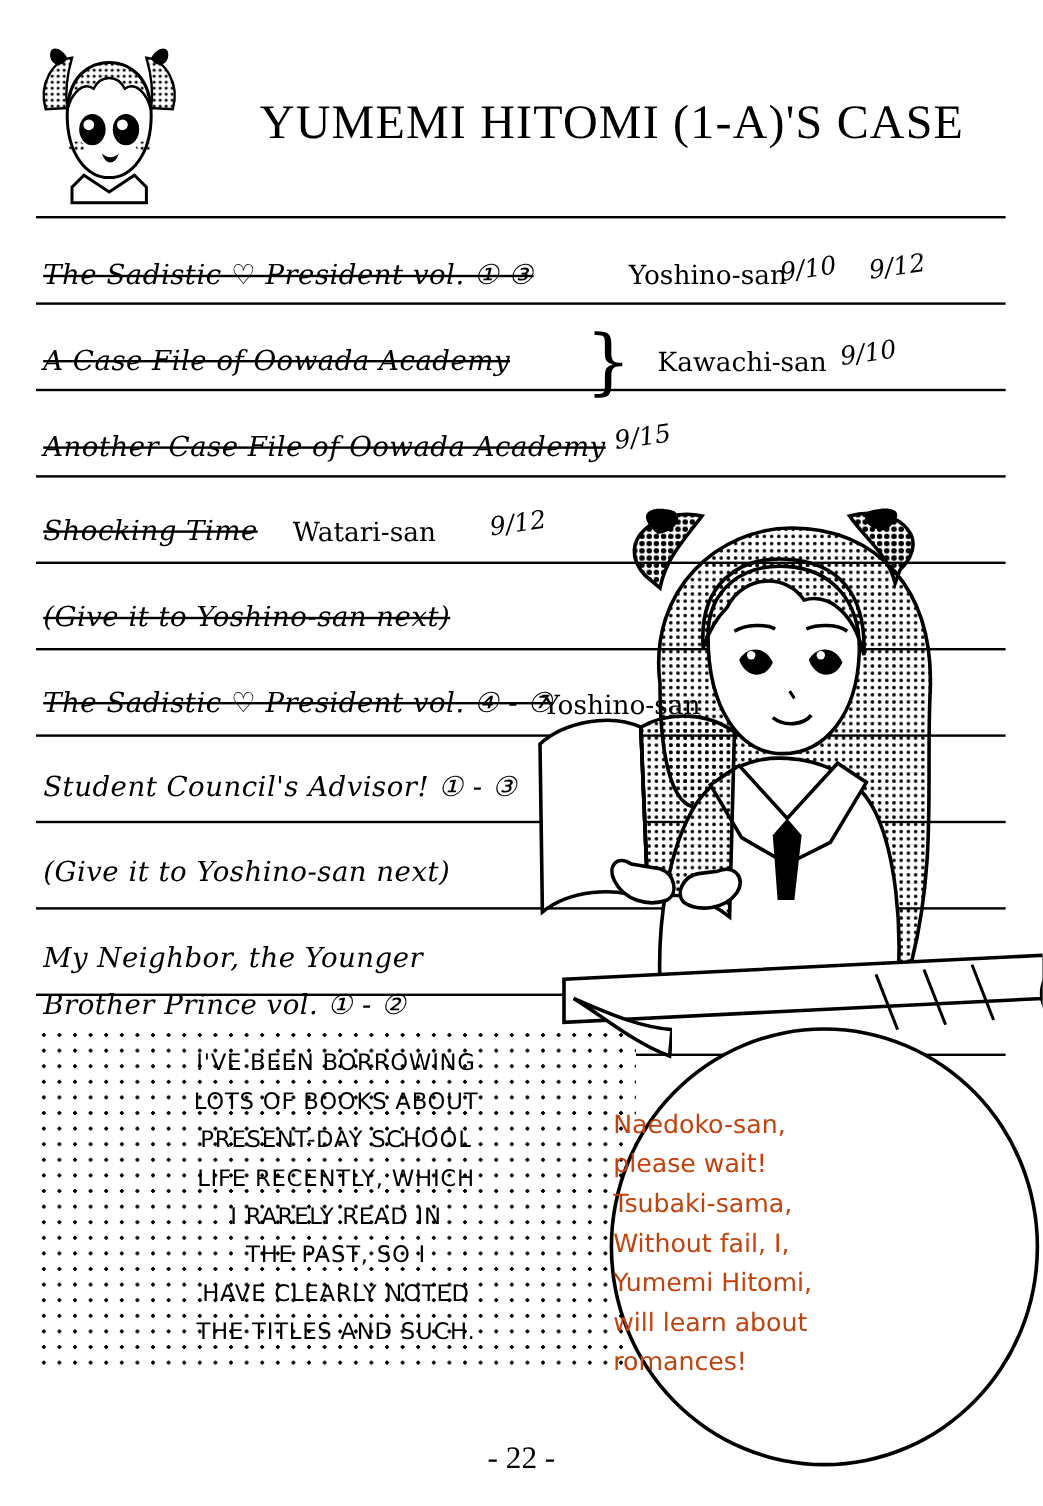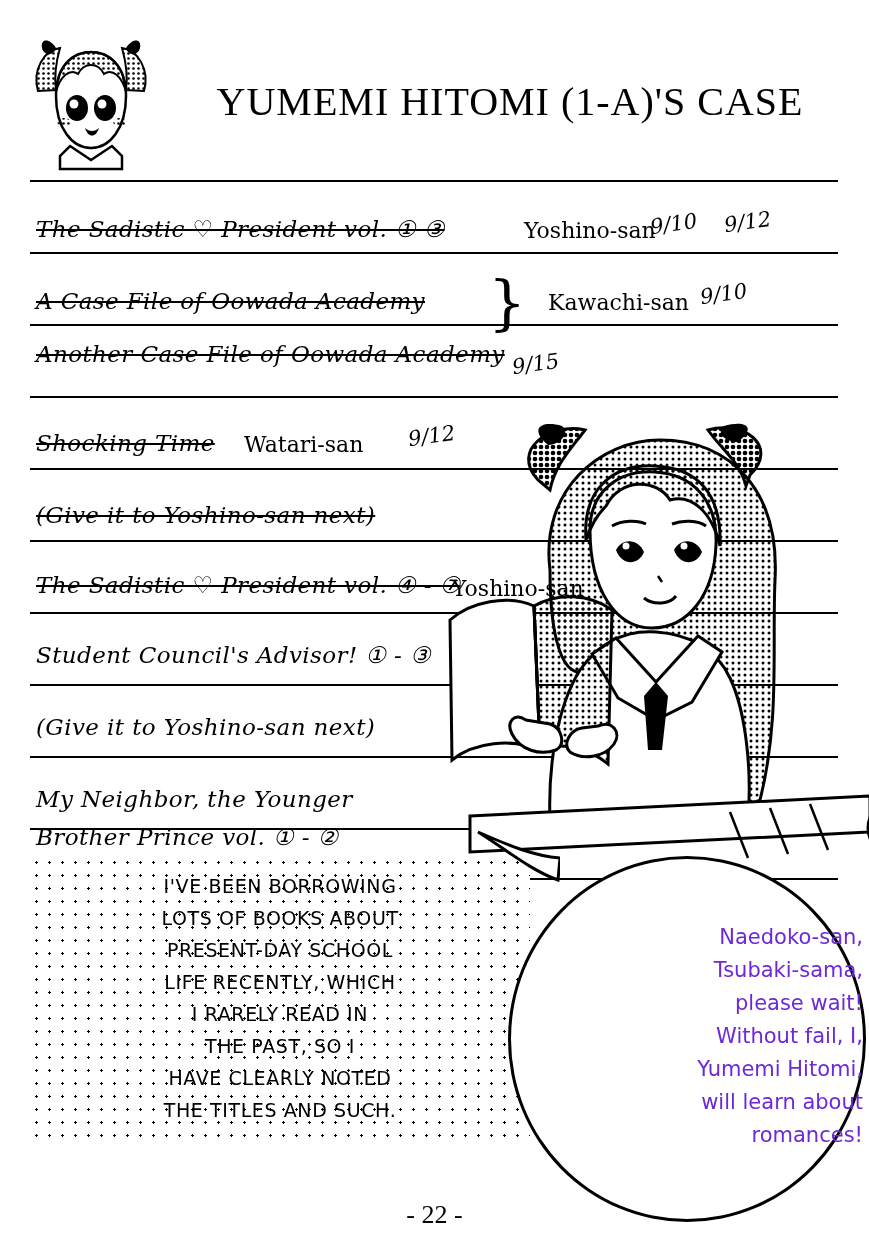--- a/index.html
+++ b/index.html
@@ -129,25 +129,25 @@
     background: #fff;
     border: 3px solid #000;
     border-radius: 50% 50% 50% 50% / 50% 50% 50% 50%;
     z-index: 5;
   }
   .balloon-text {
     position: absolute;
     left: 0;
     top: 62px;
     width: 352px;
-    text-align: right;
+    text-align: left;
     font-family: "DejaVu Sans", sans-serif;
     font-size: 21px;
     line-height: 33px;
-    color: #6d28d9;
+    color: #c2410c;
   }
   .balloon-tail {
     position: absolute;
     left: 470px;
     top: 828px;
     width: 90px;
     height: 60px;
     z-index: 6;
   }
 
@@ -228,21 +228,21 @@
 
   <div class="entry strike" style="left:36px; top:216px;">The Sadistic ♡ President vol. ①    ③</div>
   <div class="note" style="left:524px; top:218px;">Yoshino-san</div>
   <div class="date" style="left:650px; top:212px;">9/10</div>
   <div class="date" style="left:724px; top:210px;">9/12</div>
 
   <div class="entry strike" style="left:36px; top:288px;">A Case File of Oowada Academy</div>
   <div class="note" style="left:548px; top:290px;">Kawachi-san</div>
   <div class="date" style="left:700px; top:282px;">9/10</div>
 
-  <div class="entry strike" style="left:36px; top:341px;">Another Case File of Oowada Academy</div>
+  <div class="entry strike" style="left:36px; top:360px;">Another Case File of Oowada Academy</div>
   <div class="date" style="left:512px; top:352px;">9/15</div>
   <div class="brace" style="left:488px; top:272px;">}</div>
 
   <div class="entry strike" style="left:36px; top:430px;">Shocking Time</div>
   <div class="note" style="left:244px; top:432px;">Watari-san</div>
   <div class="date" style="left:408px; top:424px;">9/12</div>
 
   <div class="entry strike" style="left:36px; top:502px;">(Give it to Yoshino-san next)</div>
 
   <div class="entry strike" style="left:36px; top:572px;">The Sadistic ♡ President vol. ④ - ⑦</div>
@@ -320,22 +320,22 @@
       <div>THE TITLES AND SUCH.</div>
     </div>
   </div>
 
   <svg class="balloon-tail" viewBox="0 0 90 60">
     <path d="M88 52 C60 42 34 20 8 4 C40 18 64 28 90 30 Z" fill="#fff" stroke="#000" stroke-width="3"></path>
   </svg>
   <div class="balloon">
     <div class="balloon-text">
       <div>Naedoko-san,</div>
+      <div>please wait!</div>
       <div>Tsubaki-sama,</div>
-      <div>please wait!</div>
       <div>Without fail, I,</div>
       <div>Yumemi Hitomi,</div>
       <div>will learn about</div>
       <div>romances!</div>
     </div>
   </div>
 
   <div class="pagenum">- 22 -</div>
 
 </div>

